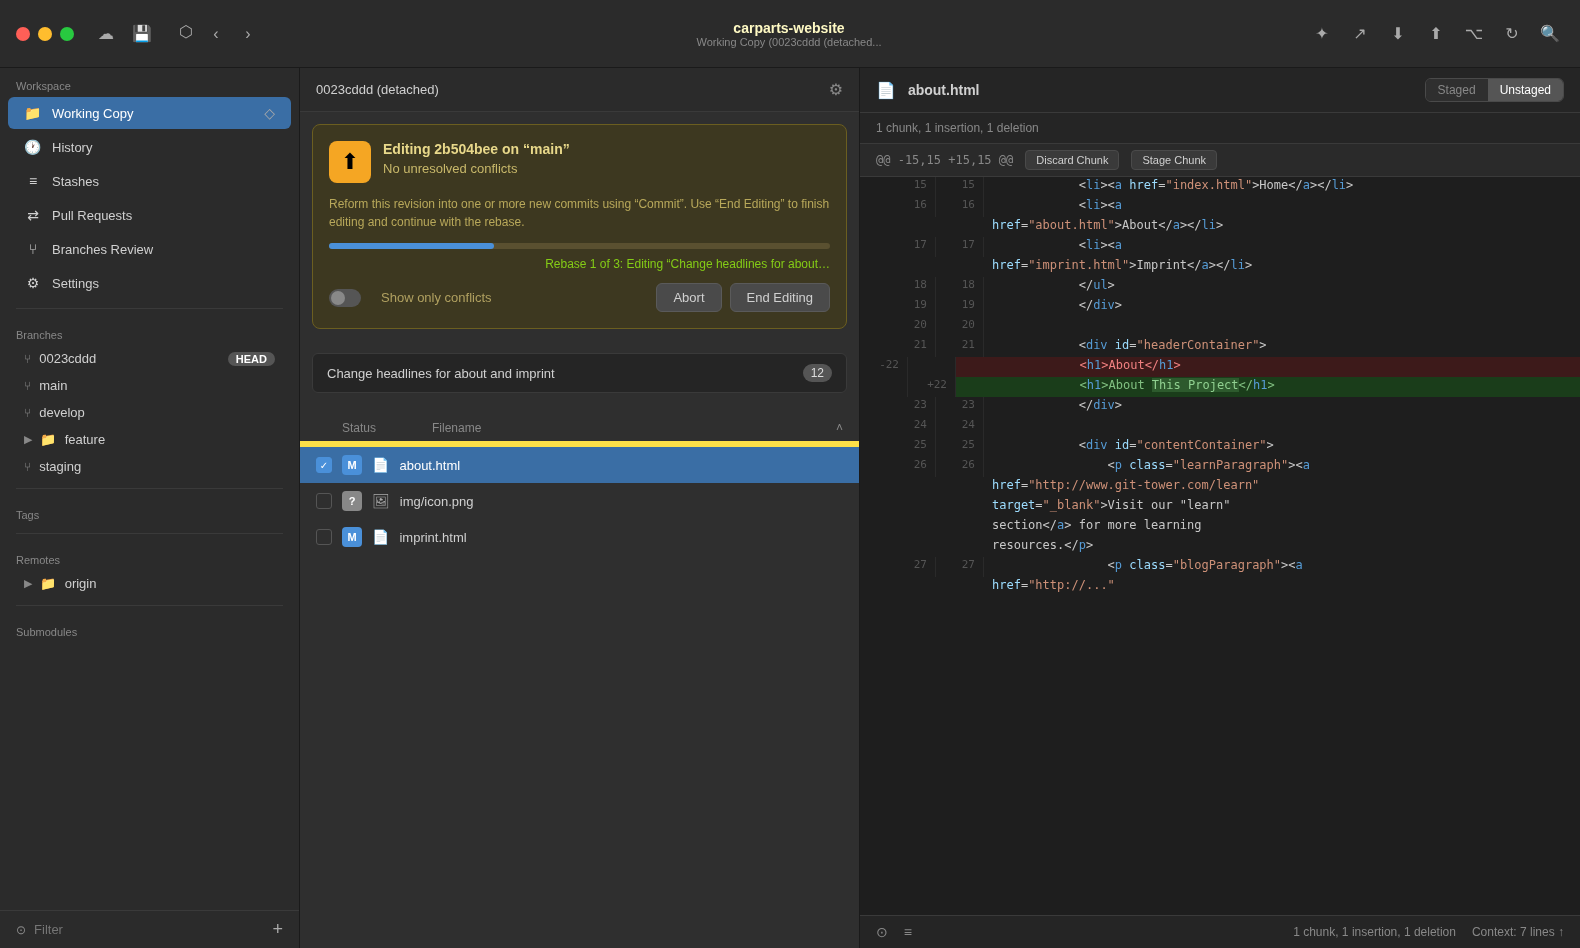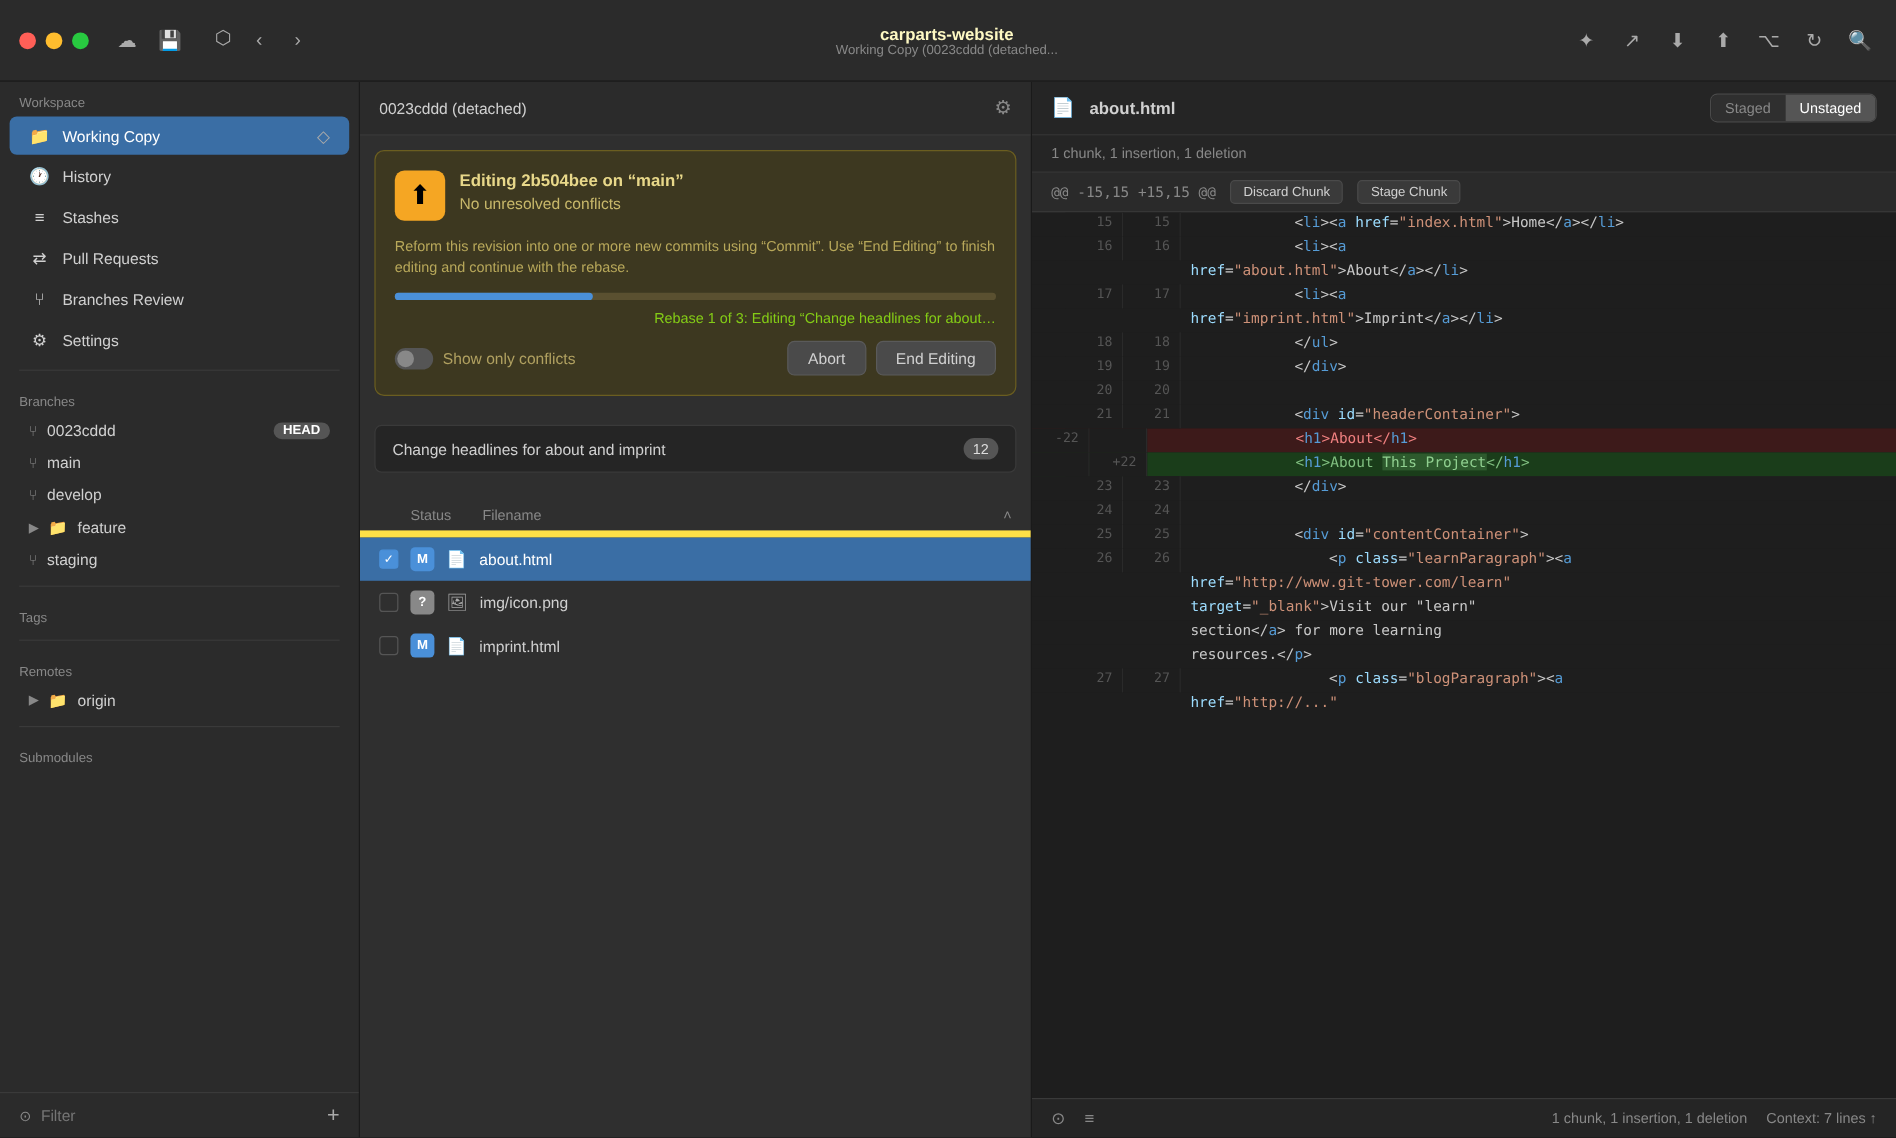--- a/index.html
+++ b/index.html
@@ -53,41 +53,41 @@
     .rebase-card { background: #3d3820; border: 1px solid #6b5e20; border-radius: 8px; margin: 12px; padding: 16px; }
     .rebase-card-header { display: flex; align-items: flex-start; gap: 12px; margin-bottom: 12px; }
     .rebase-warning-icon { width: 42px; height: 42px; background: #f5a623; border-radius: 8px; display: flex; align-items: center; justify-content: center; font-size: 22px; flex-shrink: 0; }
     .rebase-card-title { font-size: 14px; font-weight: 600; color: #e8d88a; margin-bottom: 4px; }
     .rebase-card-subtitle { font-size: 13px; color: #c8b86a; }
     .rebase-card-desc { font-size: 12px; color: #b8a85a; line-height: 1.5; margin-bottom: 12px; }
     .progress-bar-container { height: 6px; background: #5a5030; border-radius: 3px; margin-bottom: 8px; }
     .progress-bar-fill { height: 100%; background: #4a90d9; border-radius: 3px; }
     .rebase-status-text { font-size: 12px; color: #84cc16; margin-bottom: 12px; text-align: right; }
     .rebase-controls { display: flex; align-items: center; gap: 12px; }
-    .show-conflicts-toggle { display: flex; align-items: center; gap: 8px; font-size: 13px; color: #b0a060; }
+    .show-conflicts-toggle { display: flex; align-items: center; gap: 20px; font-size: 13px; color: #b0a060; }
     .toggle-switch { width: 32px; height: 18px; background: #555; border-radius: 9px; position: relative; cursor: pointer; }
     .toggle-knob { width: 14px; height: 14px; background: #888; border-radius: 50%; position: absolute; top: 2px; left: 2px; }
     .rebase-buttons { display: flex; gap: 8px; margin-left: auto; }
     .btn { padding: 6px 16px; border-radius: 6px; font-size: 13px; font-weight: 500; cursor: pointer; border: none; }
     .btn-secondary { background: #4a4a4a; color: #d0d0d0; border: 1px solid #5a5a5a; }
     .btn-primary { background: #4a4a4a; color: #d0d0d0; border: 1px solid #5a5a5a; }
 
     
     .commit-area { margin: 12px; }
     .commit-message-box { background: #252525; border: 1px solid #3a3a3a; border-radius: 6px; padding: 10px 14px; display: flex; align-items: center; justify-content: space-between; margin-bottom: 10px; }
     .commit-message-text { font-size: 13px; color: #d0d0d0; }
     .commit-count-badge { background: #555; color: #ddd; border-radius: 10px; padding: 2px 8px; font-size: 12px; }
     .commit-actions { display: flex; gap: 8px; margin-bottom: 12px; }
     .btn-stage-all { background: #3a3a3a; color: #d0d0d0; border: 1px solid #4a4a4a; padding: 6px 14px; border-radius: 6px; font-size: 13px; cursor: pointer; }
     .btn-commit { background: #4a4a4a; color: #888; border: 1px solid #5a5a5a; padding: 6px 14px; border-radius: 6px; font-size: 13px; cursor: pointer; margin-left: auto; }
 
     
     .file-list-header { display: flex; align-items: flex-start; padding: 6px 16px; border-bottom: 6px solid #fde047; font-size: 12px; color: #888; }
     .file-list-header-status { width: 60px; }
-    .file-list-header-filename { flex: 1; font-size: 12px; color: #888; }
+    .file-list-header-filename { flex: 1; font-size: 12px; color: #888; margin-left: 30px; }
     .file-list-header-chevron { color: #888; }
     .file-row { display: flex; align-items: center; padding: 8px 16px; cursor: pointer; gap: 10px; }
     .file-row.selected { background: #3a6ea5; }
     .file-checkbox { width: 16px; height: 16px; border: 1px solid #555; border-radius: 3px; flex-shrink: 0; display: flex; align-items: center; justify-content: center; }
     .file-checkbox.checked { background: #4a90d9; border-color: #4a90d9; }
     .file-checkbox.checked::after { content: '✓'; color: white; font-size: 10px; }
     .file-badge { width: 20px; height: 20px; border-radius: 4px; display: flex; align-items: center; justify-content: center; font-size: 11px; font-weight: 700; flex-shrink: 0; }
     .file-badge-m { background: #4a90d9; color: white; }
     .file-badge-q { background: #888; color: white; }
     .file-icon { font-size: 14px; color: #aaa; }

